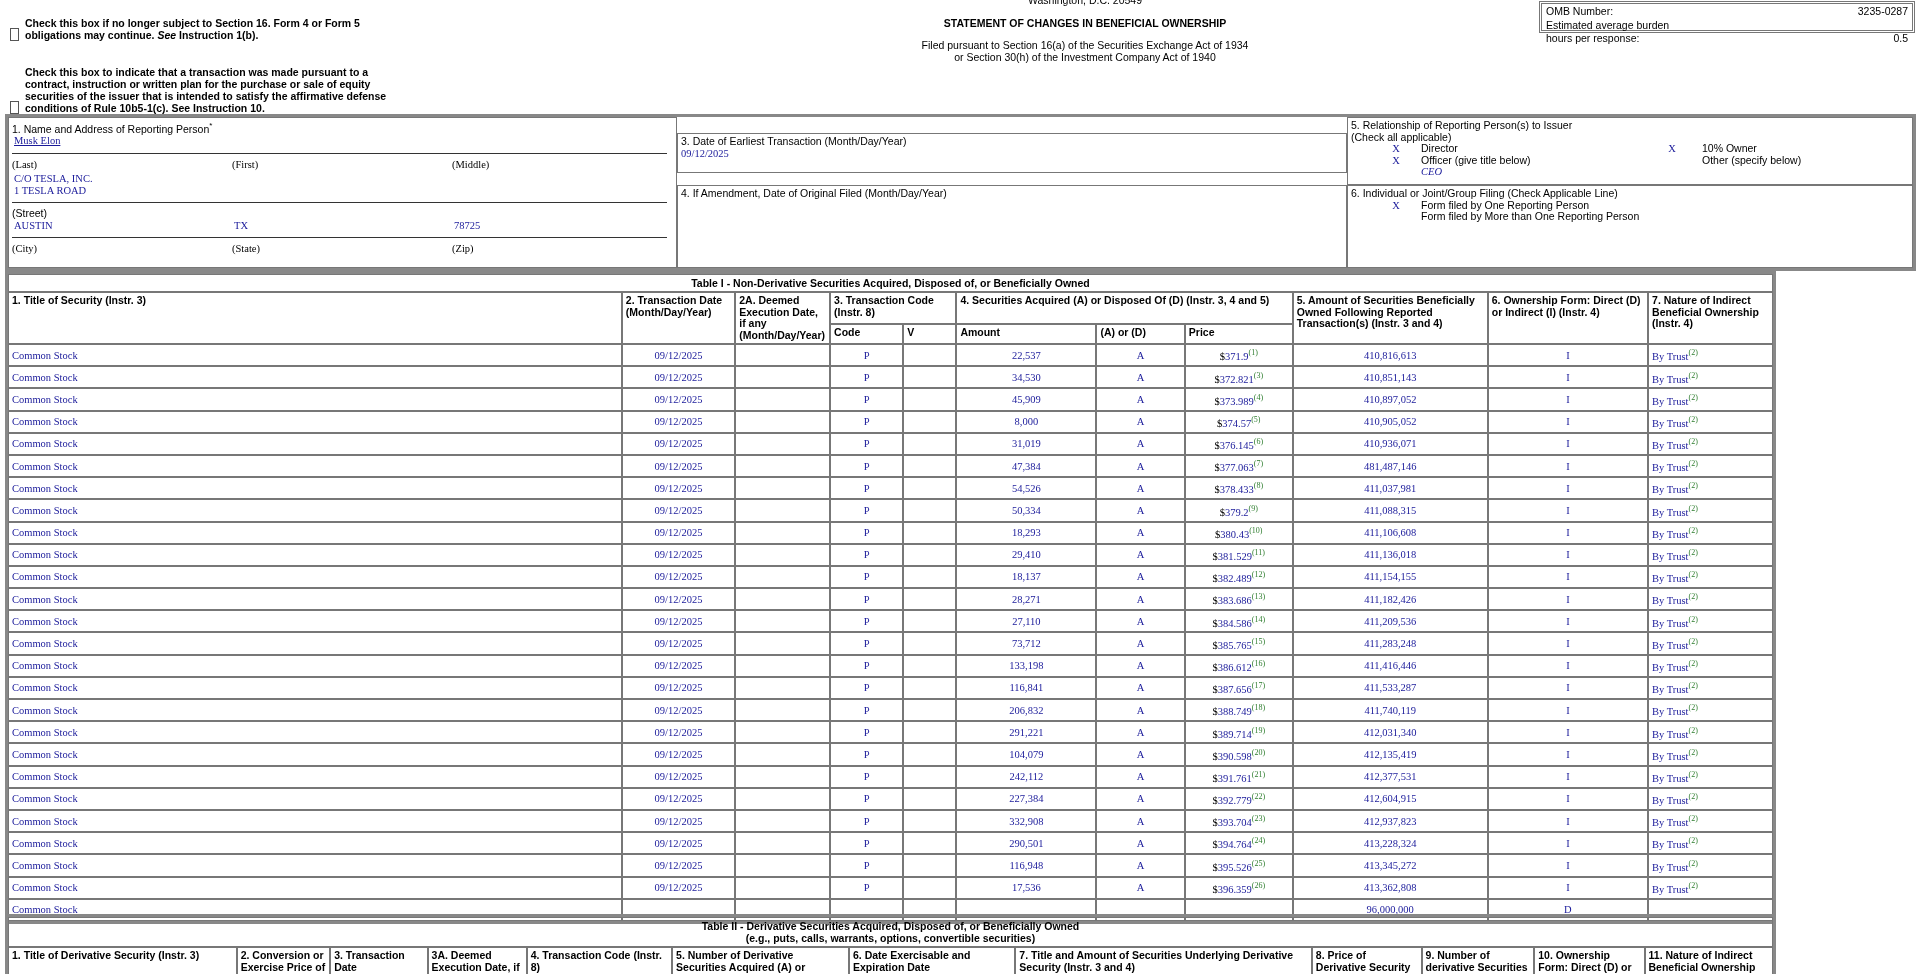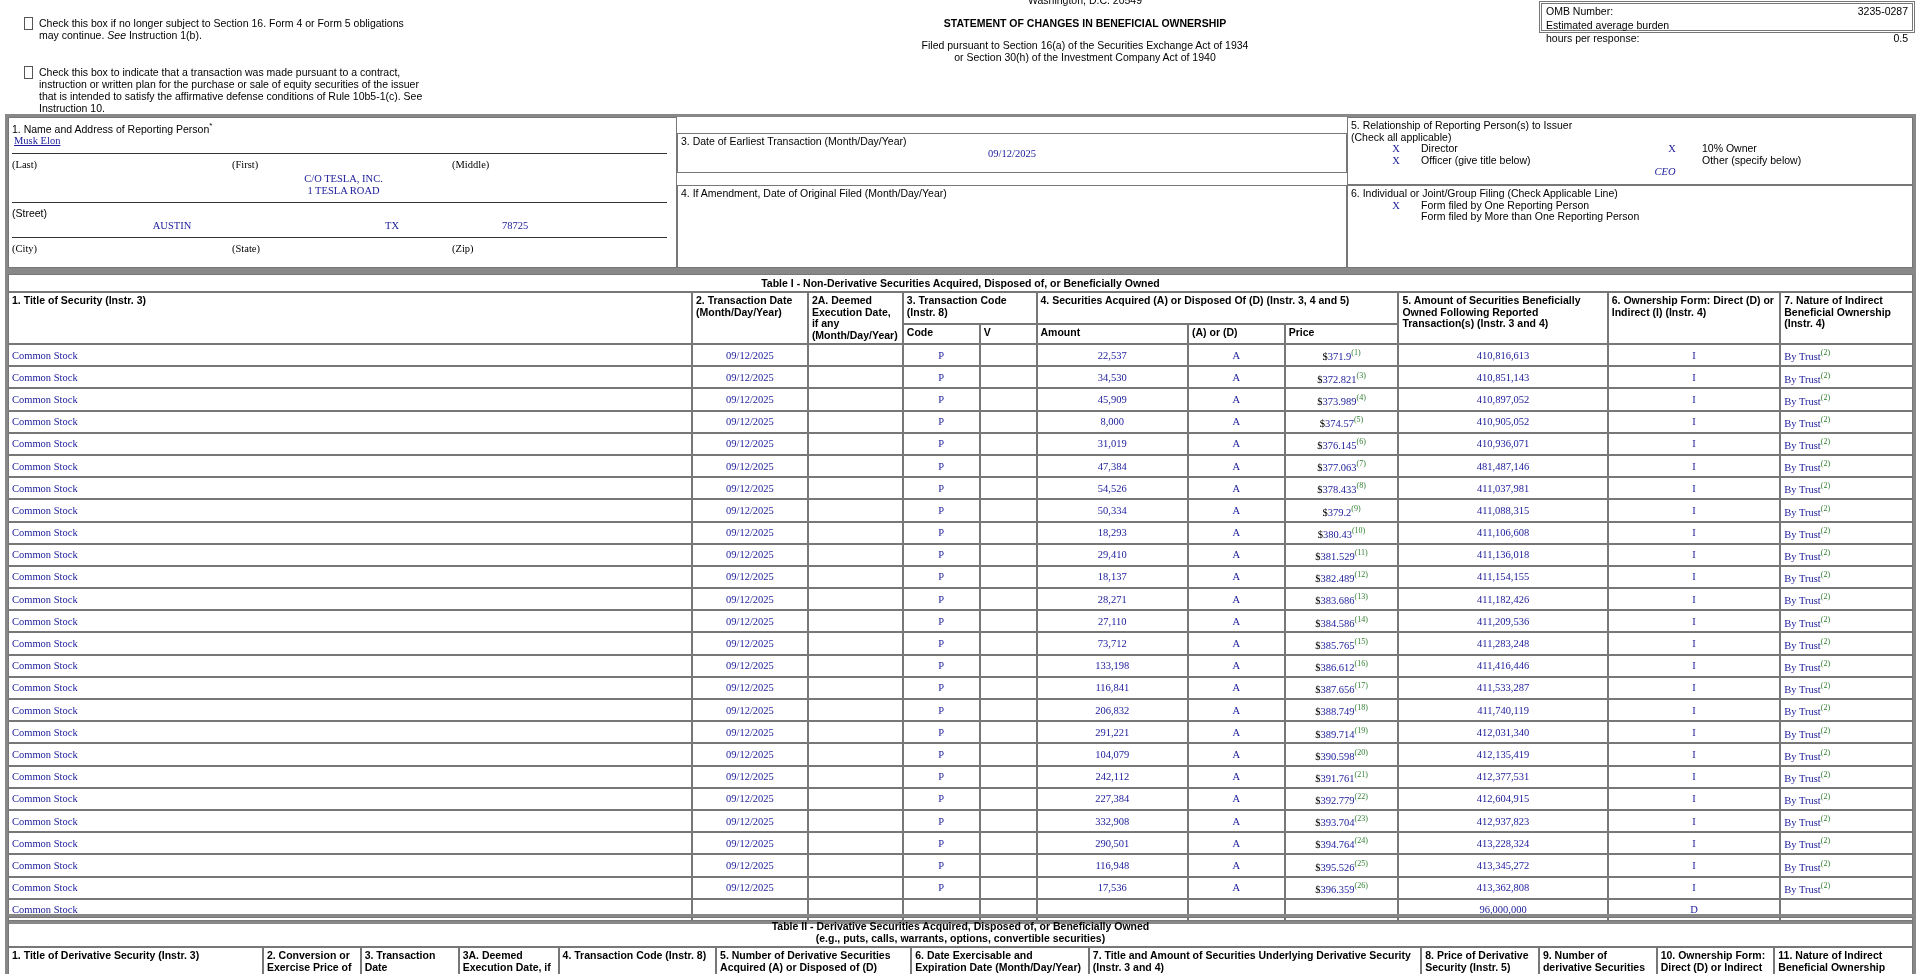--- a/index.html
+++ b/index.html
@@ -1,44 +1,44 @@
 <!DOCTYPE html>
 <html><head>
 <meta charset="utf-8">
 <style>
   * { box-sizing: border-box; }
   html, body { margin: 0; padding: 0; background: #fff; }
   body { width: 1920px; height: 974px; overflow: hidden; position: relative;
          font-family: "Liberation Sans", sans-serif; font-size: 10.5px; color: #000; }
-  .serif { font-family: "Liberation Serif", serif; text-align: center; }
+  .serif { font-family: "Liberation Serif", serif; }
   .blue { color: #1a1a9a; }
   a.blue { color: #1a1a9a; text-decoration: underline; }
 
   
-  .chk-row { position: absolute; left: 24px; display: flex; align-items: flex-start; }
+  .chk-row { position: absolute; left: 10px; display: flex; align-items: flex-end; font-weight: bold; }
   .chk-box { width: 9px; height: 13px; border: 1.5px solid #555; margin-right: 6px; flex-shrink: 0; background:#fff; }
   .chk-text { line-height: 12px; width: 385px; }
   .hdr-center { position: absolute; left: 760px; width: 650px; text-align: center; }
   .omb { position: absolute; left: 1539px; top: 1px; width: 376px; height: 32px;
          border: 3px double #777; padding: 1px 4px; line-height: 13.5px; }
   .omb .r { display: flex; justify-content: space-between; }
 
   
   .info { position: absolute; left: 5px; top: 114px; width: 1911px; height: 157px;
           border: 3px solid #888; }
   .cell { position: absolute; border: 1.5px solid #777; padding: 2px 3px; line-height: 11.5px; }
   .hr { border-top: 1.5px solid #333; margin: 6px 0 5px 0; width: 655px; }
   .addr-row { display: flex; font-family: Liberation Serif, serif; }
   .addr-row span { display: inline-block; }
   .w1 { width: 220px; } .w2 { width: 220px; }
   .rel-x { width: 40px; text-align: center; padding-left: 0; }
 
   
   table { border-collapse: separate; border-spacing: 0; }
-  .tbl { position: absolute; left: 5px; width: 1911px; border: 3px solid #888; }
+  .tbl { position: absolute; left: 5px; width: 1771px; border: 3px solid #888; }
   .tbl td, .tbl th { border: 1.5px solid #777; padding: 2px 3px; vertical-align: top; }
   .tbl th { font-weight: bold; text-align: left; line-height: 11.5px; font-size: 10.5px; }
   .tbl .title td { text-align: center; font-weight: bold; height: 16px; }
   .tbl .row td { height: 22.2px; vertical-align: middle; font-family: "Liberation Serif", serif;
                  font-size: 10.5px; color: #1a1a9a; }
   .c { text-align: center; }
   sup { font-size: 8px; color: #2e7d2e; }
   .price .dollar { color: #000; }
 </style>
 </head>
@@ -82,21 +82,21 @@
     <div class="hr"></div>
     <div class="addr-row">
       <span class="w1">(Last)</span>
       <span class="w2">(First)</span>
       <span>(Middle)</span>
     </div>
     <div class="blue serif" style="padding-left:2px;margin-top:3px;">C/O TESLA, INC.</div>
     <div class="blue serif" style="padding-left:2px;">1 TESLA ROAD</div>
     <div class="hr"></div>
     <div>(Street)</div>
-    <div class="addr-row blue serif" style="padding-left:2px;margin-left:48px;">
+    <div class="addr-row blue serif" style="padding-left:2px;">
       <span class="w1">AUSTIN</span>
       <span class="w2">TX</span>
       <span>78725</span>
     </div>
     <div class="hr"></div>
     <div class="addr-row">
       <span class="w1">(City)</span>
       <span class="w2">(State)</span>
       <span>(Zip)</span>
     </div>

